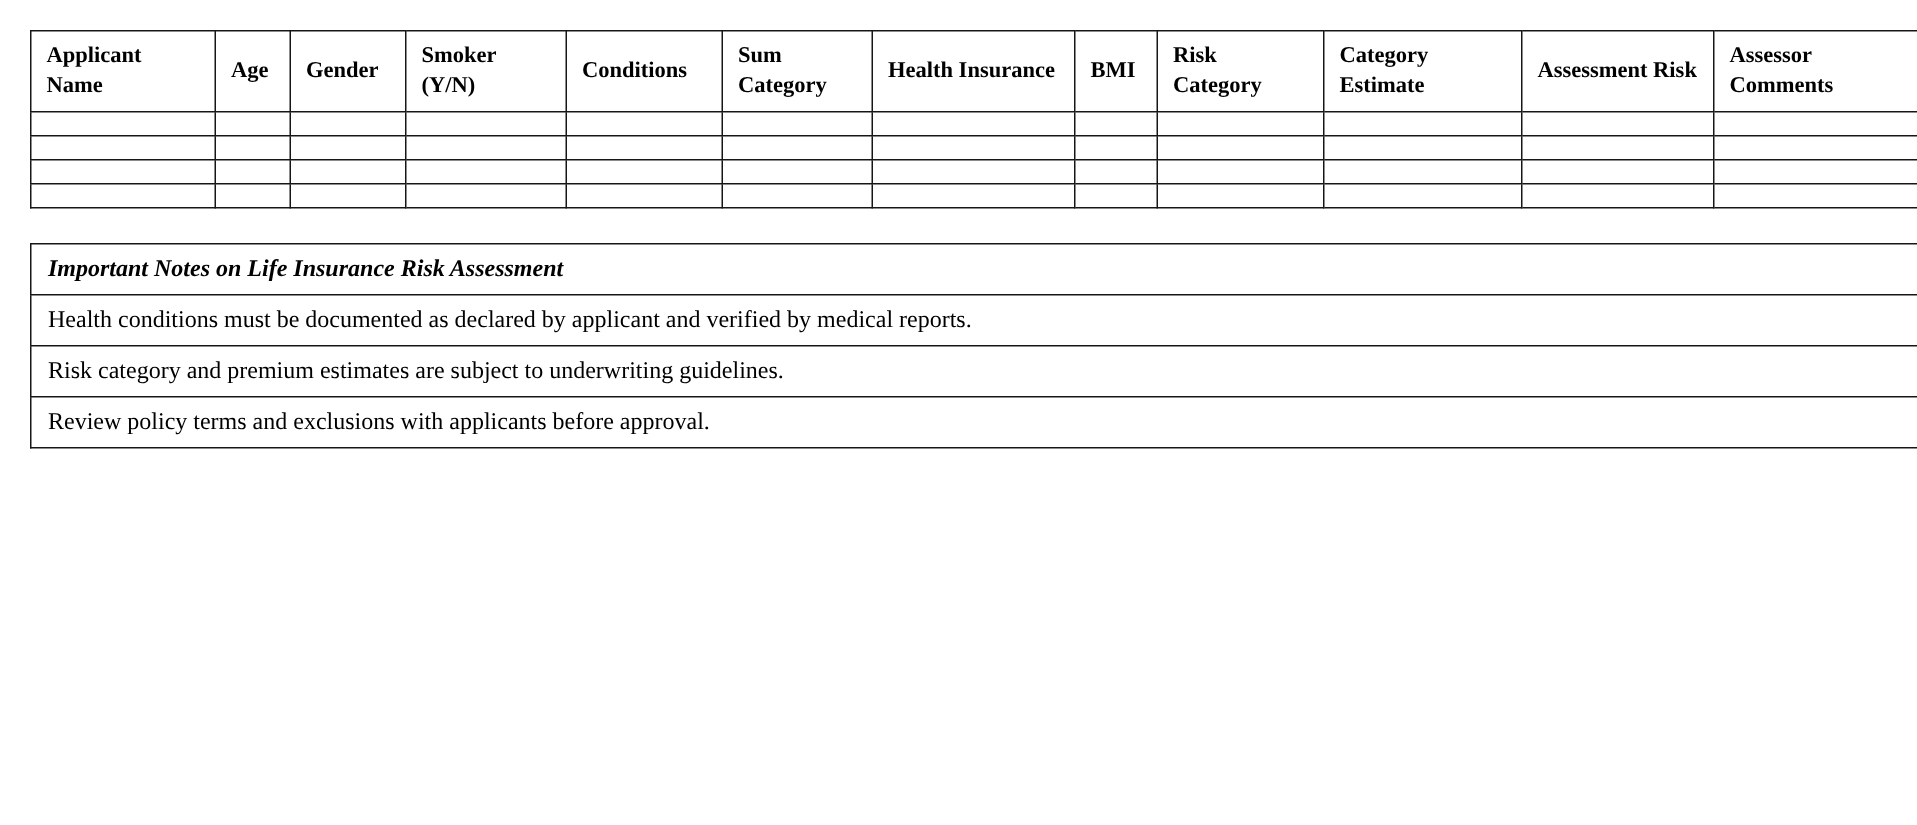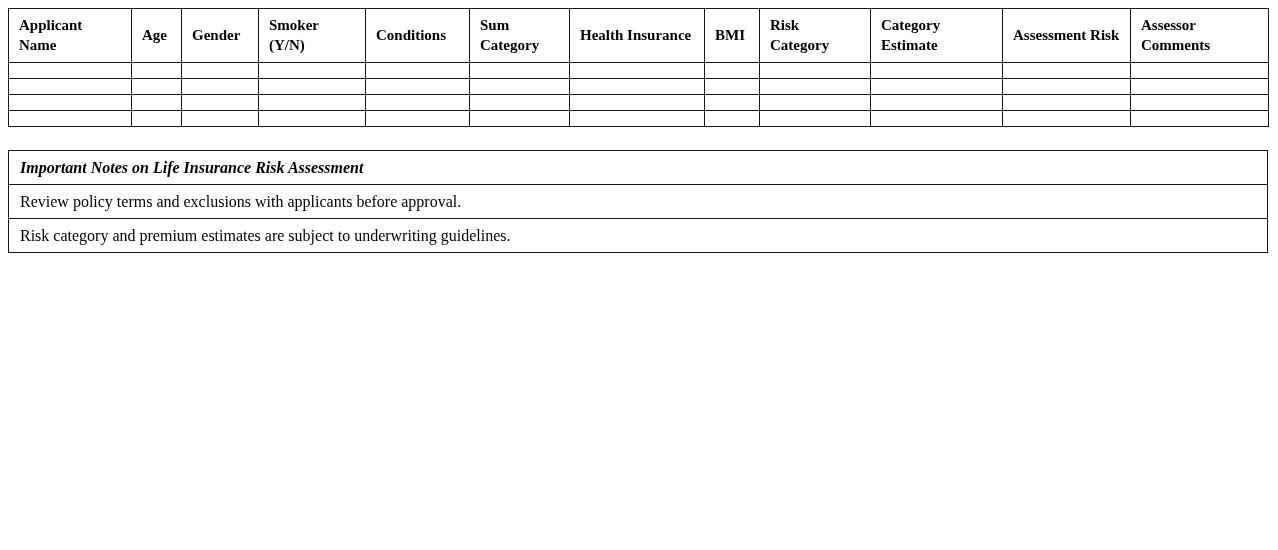--- a/index.html
+++ b/index.html
@@ -7,21 +7,21 @@
       width: 1278px;
       height: 550px;
       background: #ffffff;
       overflow: hidden;
     }
     body {
       font-family: "Liberation Serif", serif;
       color: #000000;
     }
     .page {
-      padding: 8px;
+      padding: 20px;
       width: 1278px;
     }
     table {
       border-collapse: collapse;
       table-layout: fixed;
       width: 1260px;
       background: #ffffff;
     }
     .main-table th,
     .main-table td,
@@ -156,21 +156,24 @@
       </tr>
     </tbody>
   </table>
 
   <table class="notes-table">
     <tbody>
       <tr>
         <td class="notes-title">Important Notes on Life Insurance Risk Assessment</td>
       </tr>
       <tr>
-        <td>Review policy terms and exclusions with applicants before approval.</td>
+        <td>Health conditions must be documented as declared by applicant and verified by medical reports.</td>
       </tr>
       <tr>
         <td>Risk category and premium estimates are subject to underwriting guidelines.</td>
+      </tr>
+      <tr>
+        <td>Review policy terms and exclusions with applicants before approval.</td>
       </tr>
     </tbody>
   </table>
 
 </div>
 
 </body></html>

